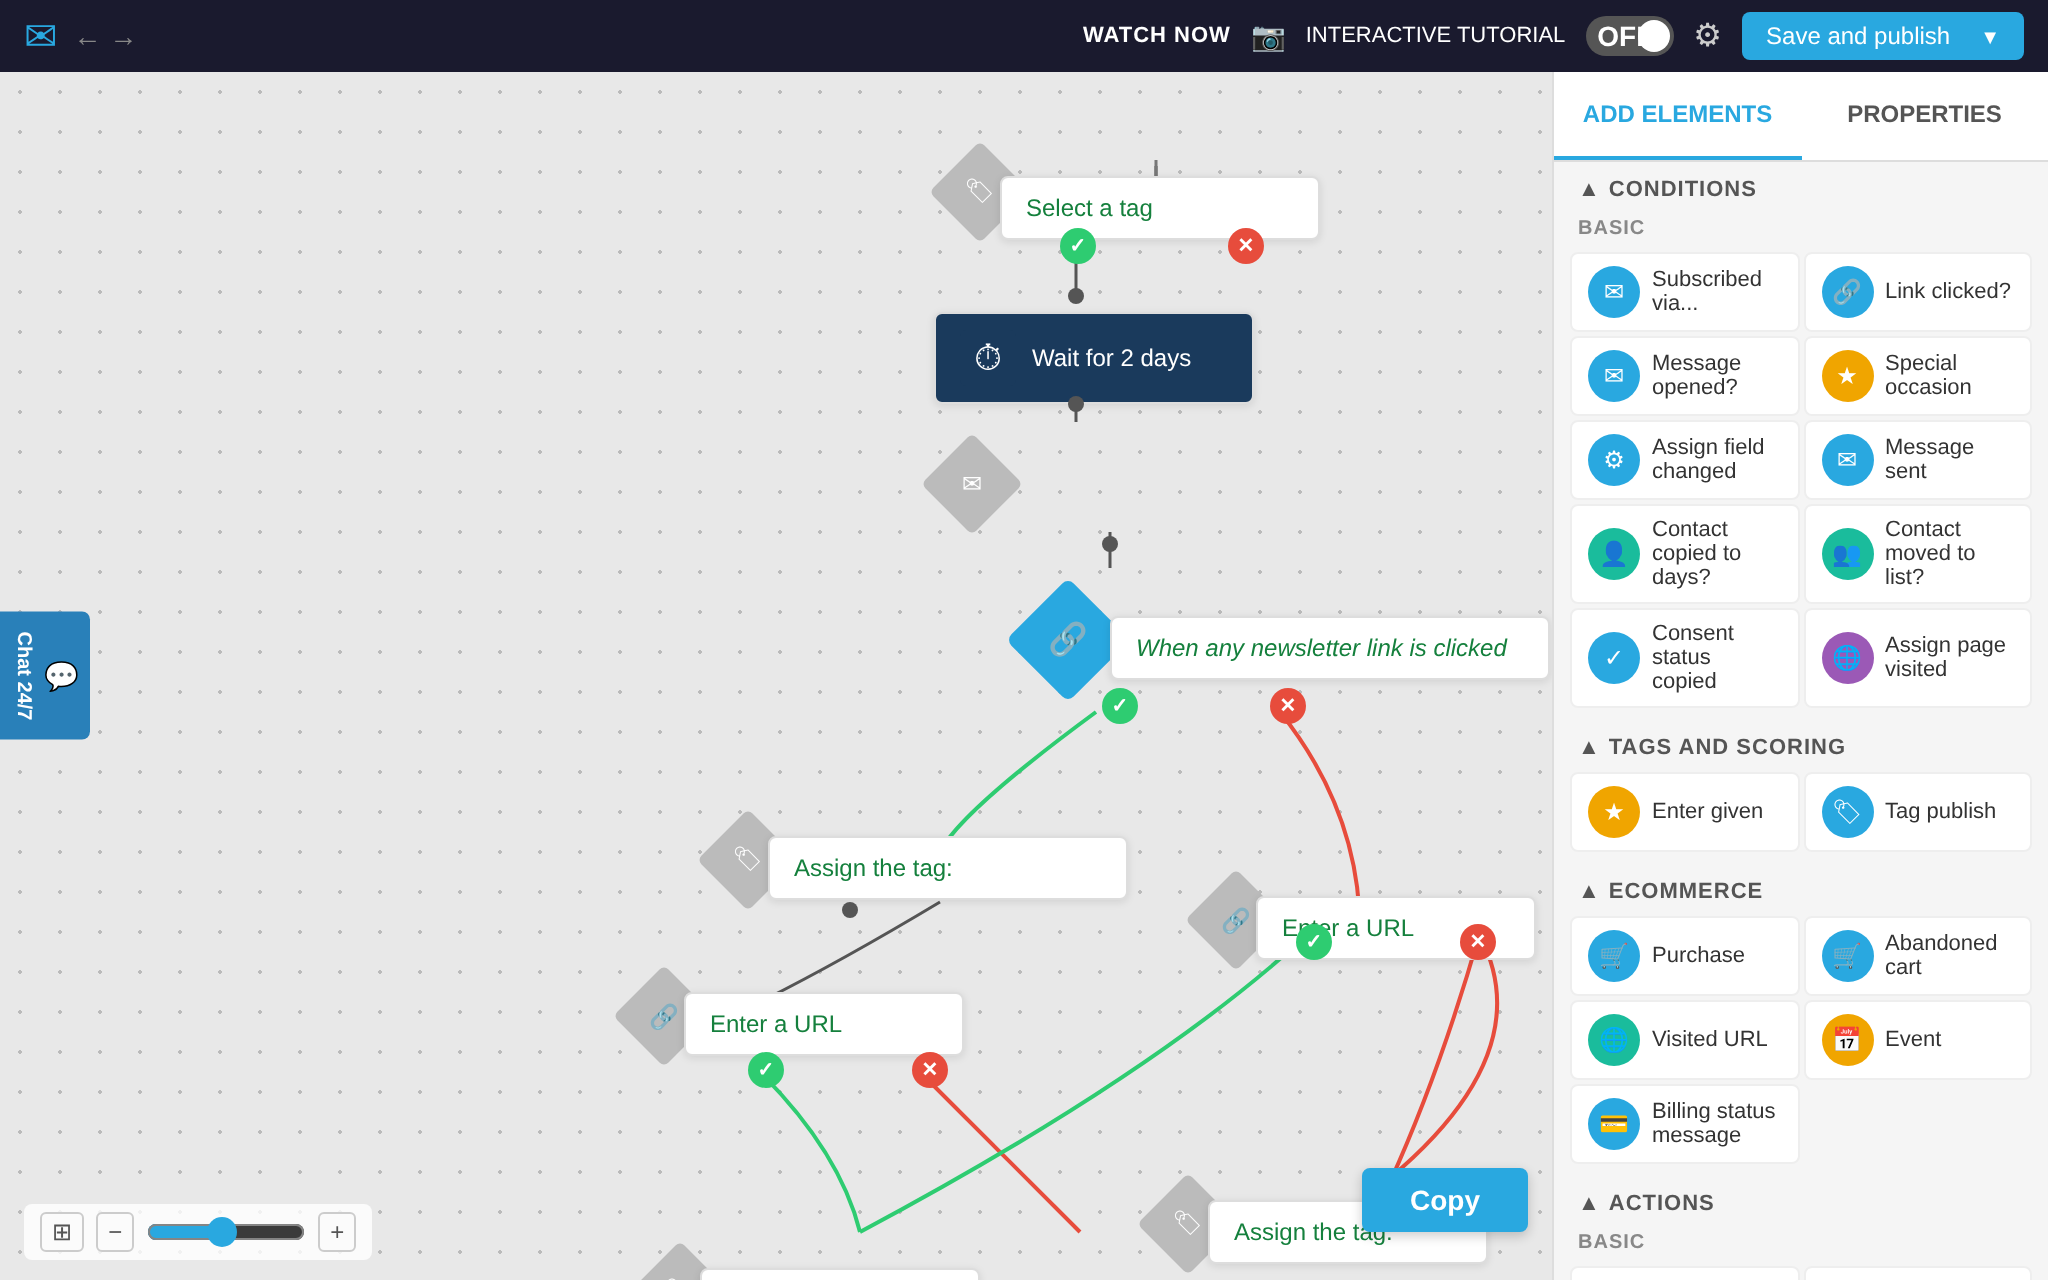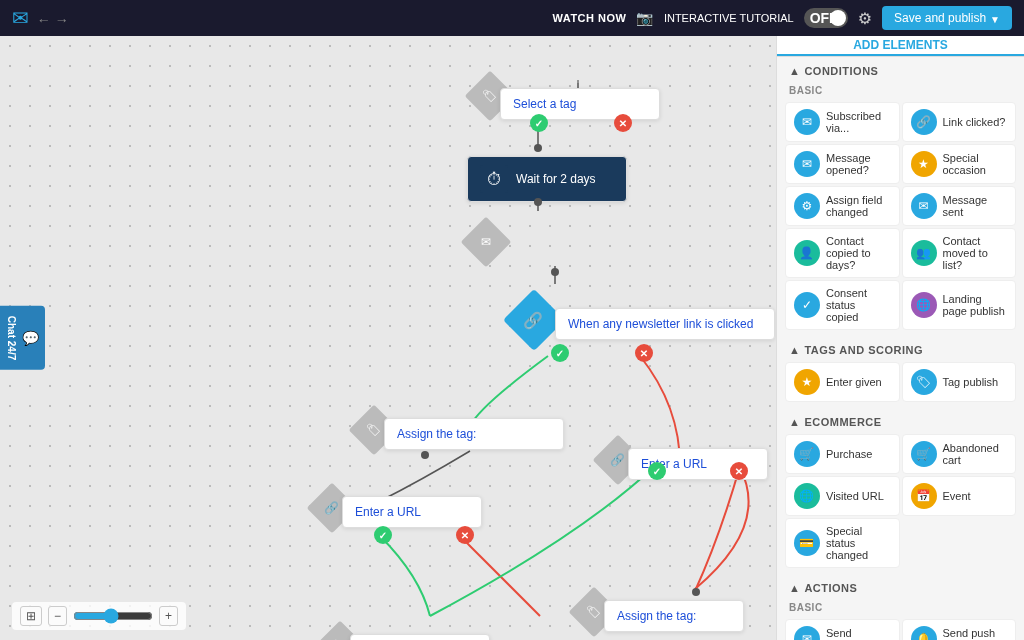--- a/index.html
+++ b/index.html
@@ -11,21 +11,21 @@
       background: #1a1a2e; height: 36px; padding: 0 12px; position: relative; z-index: 100;
     }
     #topbar .right-controls { display: flex; align-items: center; gap: 10px; }
     #topbar .watch-now { color: #fff; font-size: 11px; font-weight: 600; letter-spacing: 0.5px; cursor: pointer; }
     #topbar .tutorial-label { color: #fff; font-size: 11px; }
     #topbar .toggle-wrap { display: flex; align-items: center; gap: 4px; }
     #topbar .toggle { width: 44px; height: 20px; background: #555; border-radius: 10px; position: relative; cursor: pointer; }
     #topbar .toggle .knob { width: 16px; height: 16px; background: #fff; border-radius: 50%; position: absolute; top: 2px; right: 2px; }
     #topbar .toggle .off-label { position: absolute; left: 6px; top: 2px; font-size: 14px; color: #fff; font-weight: bold; }
     #topbar .gear { color: #ccc; font-size: 16px; cursor: pointer; }
-    #topbar .save-btn { background: #29a8e0; color: #fff; border: none; border-radius: 4px; padding: 5px 12px; font-size: 12px; cursor: pointer; display: flex; align-items: flex-end; gap: 4px; }
+    #topbar .save-btn { background: #29a8e0; color: #fff; border: none; border-radius: 4px; padding: 5px 12px; font-size: 12px; cursor: pointer; display: flex; align-items: flex-end; gap: 15px; }
     #topbar .save-btn .arrow { font-size: 10px; }
 
     
     #main { display: flex; height: 604px; }
 
     
     #canvas {
       flex: 1; position: relative; overflow: hidden;
       background-color: #e8e8e8;
       background-image: radial-gradient(circle, #bbb 1px, transparent 1px);
@@ -38,21 +38,21 @@
       display: flex; align-items: center; gap: 6px;
       background: rgba(255,255,255,0.8); border-radius: 4px; padding: 4px 8px;
     }
     #canvas-toolbar button { background: none; border: 1px solid #ccc; border-radius: 3px; padding: 2px 5px; cursor: pointer; font-size: 12px; color: #555; }
     #canvas-toolbar .zoom-slider { width: 80px; accent-color: #29a8e0; }
 
     
     .wf-node {
       position: absolute; background: #fff; border-radius: 4px;
       border: 1px solid #ddd; padding: 8px 12px;
-      font-size: 12px; color: #1d4ed8; min-width: 140px;
+      font-size: 12px; color: #15803d; min-width: 140px;
       display: flex; align-items: center; gap: 8px;
       box-shadow: 0 1px 4px rgba(0,0,0,0.1);
     }
     .wf-node .node-icon {
       width: 28px; height: 28px; border-radius: 3px;
       display: flex; align-items: center; justify-content: center;
       font-size: 14px; flex-shrink: 0;
     }
     .wf-node.dark-node { background: #1a3a5c; color: #fff; }
     .wf-node.dark-node .node-text { color: #fff; }
@@ -95,21 +95,21 @@
 
     
     #canvas-svg {
       position: absolute; top: 0; left: 0; width: 100%; height: 100%;
       pointer-events: none; overflow: visible;
     }
 
     
     #right-panel { width: 248px; background: #f5f5f5; border-left: 1px solid #ddd; display: flex; flex-direction: column; overflow-y: auto; }
     #right-panel-tabs { display: flex; background: #fff; border-bottom: 1px solid #ddd; }
-    #right-panel-tabs .tab { flex: 1; text-align: center; padding: 2px 4px; font-size: 12px; font-weight: 600; color: #555; cursor: pointer; border-bottom: 2px solid transparent; }
+    #right-panel-tabs .tab { flex: 1; text-align: center; padding: 14px 4px; font-size: 12px; font-weight: 600; color: #555; cursor: pointer; border-bottom: 2px solid transparent; }
     #right-panel-tabs .tab.active { border-bottom-color: #29a8e0; color: #29a8e0; }
 
     .section-header {
       display: flex; align-items: center; gap: 4px;
       padding: 8px 12px 4px; font-size: 11px; font-weight: 700;
       color: #555; text-transform: uppercase; letter-spacing: 0.5px; cursor: pointer;
     }
 
     .subsection-header {
       padding: 4px 12px; font-size: 10px; font-weight: 700;
@@ -232,21 +232,21 @@
     <div class="wf-connector-dot" style="left:534px; top:162px;"></div>
 
     <div class="wf-diamond-gray" style="left:468px; top:188px;">
       <span class="icon">✉</span>
     </div>
     <div class="wf-connector-dot" style="left:551px; top:232px;"></div>
 
     <div class="wf-diamond" style="left:512px; top:262px;">
       <span class="icon">🔗</span>
     </div>
-    <div class="wf-node" style="left:555px; top:272px; min-width:220px;">
+    <div class="wf-node" style="left:555px; top:272px; min-width:220px;font-style:italic;">
       <span class="node-text">When any newsletter link is clicked</span>
     </div>
     <div class="wf-badge-green" style="left:551px; top:308px;">✓</div>
     <div class="wf-badge-red" style="left:635px; top:308px;">✕</div>
 
     <div class="wf-diamond-gray" style="left:356px; top:376px;">
       <span class="icon">🏷</span>
     </div>
     <div class="wf-node" style="left:384px; top:382px; min-width:180px;">
       <span class="node-text">Assign the tag:</span>
@@ -287,25 +287,27 @@
       
     </div>
 
     <div id="canvas-toolbar">
       <button>⊞</button>
       <button>−</button>
       <input type="range" class="zoom-slider" min="10" max="200" value="100" style="">
       <button>+</button>
     </div>
 
+    <button id="copy-btn">Copy</button>
   </div>
 
   <div id="right-panel">
     <div id="right-panel-tabs">
       <div class="tab active">ADD ELEMENTS</div>
+      <div class="tab">PROPERTIES</div>
     </div>
 
     <div class="section-header">
       <span>▲</span>
       <span>CONDITIONS</span>
     </div>
     <div class="subsection-header">BASIC</div>
 
     <div class="element-grid">
       <div class="element-item">
@@ -339,21 +341,21 @@
       <div class="element-item">
         <div class="el-icon teal">👥</div>
         <span>Contact moved to list?</span>
       </div>
       <div class="element-item">
         <div class="el-icon">✓</div>
         <span>Consent status copied</span>
       </div>
       <div class="element-item">
         <div class="el-icon purple">🌐</div>
-        <span>Landing page publish</span>
+        <span>Assign page visited</span>
       </div>
     </div>
 
     <div class="section-header">
       <span>▲</span>
       <span>TAGS AND SCORING</span>
     </div>
     <div class="element-grid">
       <div class="element-item">
         <div class="el-icon orange">★</div>
@@ -381,21 +383,21 @@
       <div class="element-item">
         <div class="el-icon teal">🌐</div>
         <span>Visited URL</span>
       </div>
       <div class="element-item">
         <div class="el-icon orange">📅</div>
         <span>Event</span>
       </div>
       <div class="element-item">
         <div class="el-icon">💳</div>
-        <span>Special status changed</span>
+        <span>Billing status message</span>
       </div>
     </div>
 
     <div class="section-header">
       <span>▲</span>
       <span>ACTIONS</span>
     </div>
     <div class="subsection-header">BASIC</div>
     <div class="element-grid">
       <div class="element-item">

